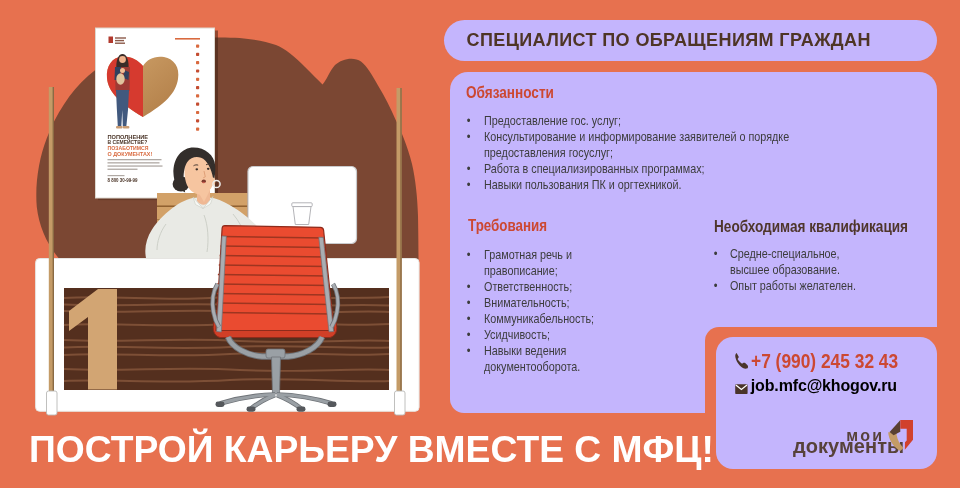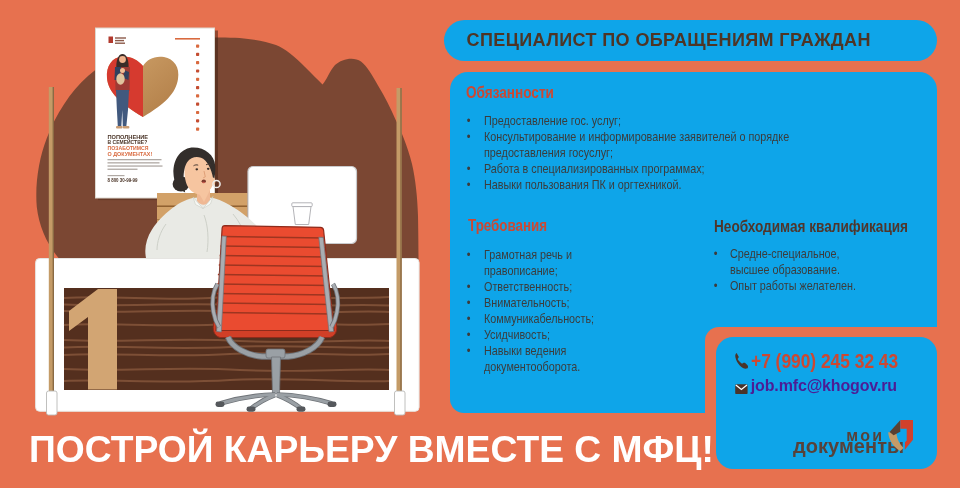--- a/index.html
+++ b/index.html
@@ -1,18 +1,18 @@
 <!DOCTYPE html>
 <html><head>
 <meta charset="utf-8">
 <style>
 html,body{margin:0;padding:0;}
 body{width:960px;height:488px;overflow:hidden;position:relative;background:#E7714F;font-family:"Liberation Sans",sans-serif;}
 .abs{position:absolute;}
-.white{background:#0ea5e9;}
+.white{background:#c4b5fd;}
 ul.bl{list-style:none;margin:0;padding:0;font-size:12.4px;line-height:16px;color:#3C3C3C;transform:scaleX(0.87);transform-origin:0 0;}
 ul.bl li{position:relative;padding-left:20.7px;}
 ul.bl li:before{content:"\2022";position:absolute;left:1px;}
 h3{margin:0;font-size:16px;font-weight:bold;line-height:16px;transform-origin:0 0;white-space:nowrap;}
 .red{color:#CC4832;}
 .brown{color:#4F362C;}
 </style>
 </head>
 <body>
 
@@ -277,21 +277,21 @@
 
 <div class="abs" style="left:750.8px;top:351.5px;font-size:19.5px;line-height:19.5px;font-weight:bold;color:#CC4832;transform:scaleX(0.89);transform-origin:0 0;white-space:nowrap;">+7 (990) 245 32 43</div>
 
 <div class="abs" style="left:735.2px;top:380.1px;width:12.8px;height:10.4px;">
 <svg width="12.8" height="10.4" viewBox="0 0 12.8 10.4">
       <rect x="0.2" y="0.2" width="12.4" height="10" rx="1.2" fill="#4A342A"></rect>
       <path d="M0.8,1.1 L6.4,5.5 L12,1.1" stroke="#FFFFFF" stroke-width="1.3" fill="none"></path>
     </svg>
 </div>
 
-<div class="abs" style="left:750.8px;top:378px;font-size:16px;line-height:16px;font-weight:bold;color:#4c1d95;letter-spacing:-0.15px;white-space:nowrap;">job.mfc@khogov.ru</div>
+<div class="abs" style="left:750.8px;top:378px;font-size:16px;line-height:16px;font-weight:bold;color:#000000;letter-spacing:-0.15px;white-space:nowrap;">job.mfc@khogov.ru</div>
 
 <div class="abs" style="left:793px;top:430.9px;width:89px;text-align:right;color:#57423A;">
   <div style="font-size:16px;font-weight:bold;letter-spacing:2.2px;line-height:9.5px;margin-right:-2.2px;">мои</div>
   <div style="font-size:20px;font-weight:bold;line-height:12.6px;letter-spacing:0.05px;">документы</div>
 </div>
 
 <div class="abs" style="left:887.5px;top:419.5px;width:26px;height:31.5px;">
 <svg width="26" height="31.5" viewBox="0 0 26 31.5">
 <path d="M0.2,12.3 L8.3,12.3 C8.7,16.6 9.9,20.5 12.1,23.8 C13.1,25.3 14.3,26.7 15.6,27.9 L12.3,31 C8.4,28.9 5.3,25.8 3.2,22.1 C1.5,19.1 0.4,15.8 0.2,12.3 Z" fill="#C49B67"></path>
 <path d="M1.6,12.1 L12.2,0.2 L12.3,11.7 L5.6,15.2 Z" fill="#5A4031"></path>

